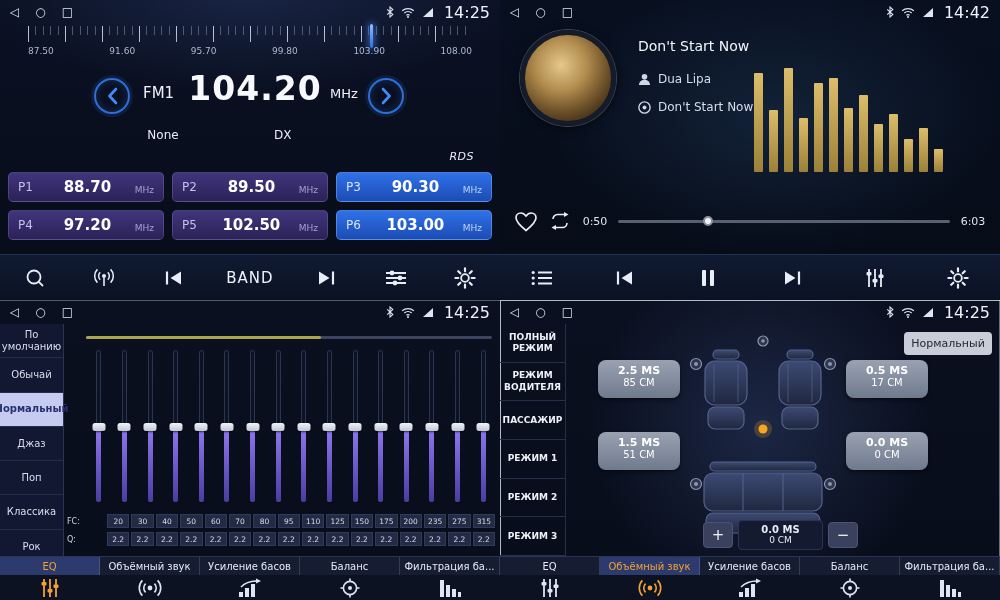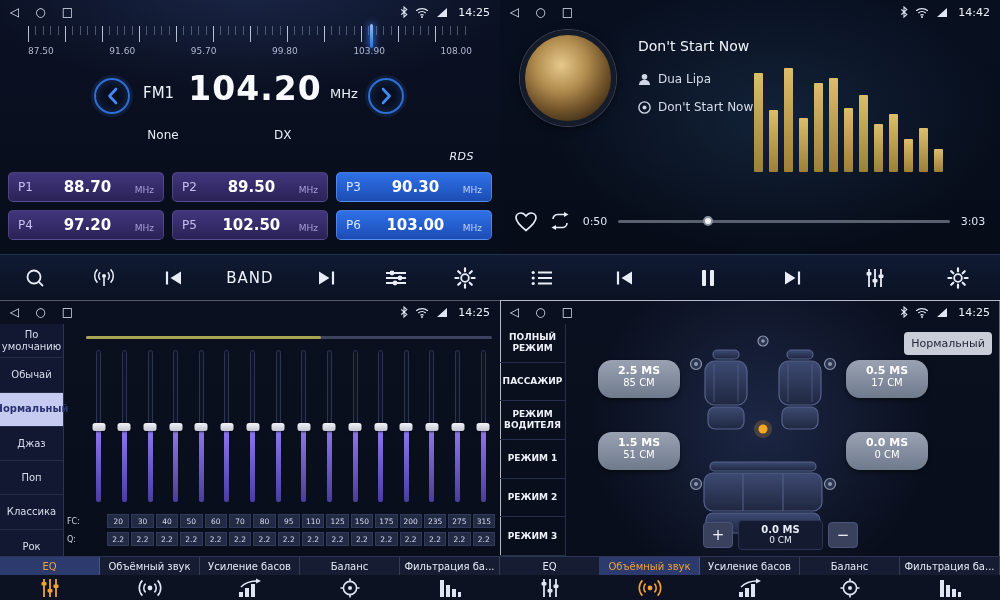--- a/index.html
+++ b/index.html
@@ -11,21 +11,21 @@
   .player{background:radial-gradient(ellipse 70% 70% at 55% 40%, rgba(45,80,120,.30), transparent 65%), linear-gradient(180deg,#081020,#060b16);}
   .eq{background:linear-gradient(180deg,#0b1020,#080d1a);box-shadow:inset 0 1px 0 rgba(220,228,244,.35);}
   .surround{background:radial-gradient(circle at 52% 42%, rgba(70,95,160,.30), transparent 55%), linear-gradient(180deg,#0b1020,#080d1a);box-shadow:inset 1px 1px 0 rgba(220,228,244,.8), inset -1px 0 0 rgba(220,228,244,.45);}
 
   
   .statusbar{position:absolute;top:0;left:0;right:0;height:24px;display:flex;align-items:center;justify-content:space-between;padding:0 10px;z-index:6;}
   .sb-left{display:flex;gap:16px;}
   .sb-nav{font-size:12px;color:#dfe5f2;line-height:1;cursor:default;}
   .sb-right{display:flex;gap:7px;align-items:center;}
   .sb-right span{display:flex;align-items:center;}
-  .sb-time{font-size:11px;color:#eef2fa;margin-left:3px;}
+  .sb-time{font-size:16px;color:#eef2fa;margin-left:3px;}
 
   
   .ruler{position:absolute;top:26px;left:0;right:0;height:44px;}
   .ruler-ticks{position:absolute;left:28px;right:28px;top:0;height:16px;
     background-image:
       repeating-linear-gradient(90deg, rgba(205,215,235,.85) 0 1px, transparent 1px 37px),
       repeating-linear-gradient(90deg, rgba(140,152,180,.5) 0 1px, transparent 1px 7.4px);
     background-size:100% 16px,100% 9px;background-repeat:no-repeat,no-repeat;background-position:left top,left top;}
   .ruler-pointer{position:absolute;top:-2px;height:24px;width:3px;background:linear-gradient(180deg,#8fc0ff,#2f6fd8);border-radius:2px;box-shadow:0 0 7px 1px rgba(70,130,255,.85);}
   .ruler-labels{position:absolute;left:28px;right:28px;top:20px;display:flex;justify-content:space-between;font-size:9px;color:#aeb8d0;}
@@ -88,21 +88,21 @@
   .tab-label.active{background:#2d3a6e;color:#f0a232;}
   .tab-icons{display:flex;height:25px;background:#0c1222;}
   .tab-icon{flex:1;display:flex;align-items:center;justify-content:center;color:#dfe5f2;cursor:pointer;}
   .tab-icon.active{color:#f0a232;}
 
   
   .sur-menu{position:absolute;left:0;top:24px;bottom:44px;width:66px;display:flex;flex-direction:column;border-right:1px solid #262f4a;}
   .sur-item{flex:1;display:flex;align-items:center;justify-content:center;text-align:center;font-size:9px;font-weight:bold;color:#eef1f8;border-bottom:1px solid #262f4a;padding:0 4px;line-height:1.25;cursor:pointer;}
   .profile-btn{position:absolute;right:8px;top:32px;width:88px;height:23px;background:#c9cdd8;color:#232838;font-size:11px;border-radius:4px;display:flex;align-items:center;justify-content:center;cursor:pointer;}
   .car-wrap{position:absolute;left:188px;top:34px;}
-  .delay-box{position:absolute;width:82px;height:38px;border-radius:14px;background:linear-gradient(180deg,#9aa2b2,#6f7a8d);box-shadow:0 2px 4px rgba(0,0,0,.5);text-align:center;color:#fff;cursor:pointer;}
+  .delay-box{position:absolute;width:82px;height:38px;border-radius:8px;background:linear-gradient(180deg,#9aa2b2,#6f7a8d);box-shadow:0 2px 4px rgba(0,0,0,.5);text-align:center;color:#fff;cursor:pointer;}
   .dl-ms{font-size:11px;font-weight:bold;margin-top:4px}
   .dl-cm{font-size:10px}
   .fl{left:98px;top:60px}.fr{left:346px;top:60px}.rl{left:98px;top:132px}.rr{left:346px;top:132px}
   .adjuster{position:absolute;left:203px;top:220px;width:155px;height:30px;display:flex;gap:5px;align-items:center;z-index:4;}
   .adj-btn{width:30px;height:26px;background:#39415c;border:1px solid #4a547a;border-radius:4px;color:#eef1f8;font-size:15px;display:flex;align-items:center;justify-content:center;cursor:pointer;}
   .adj-value{flex:1;height:30px;background:#141b30;border:1px solid #2b3454;border-radius:4px;text-align:center;color:#e8ecf7;}
   .adj-ms{font-size:10px;font-weight:bold;margin-top:3px}
   .adj-cm{font-size:9px}
 </style>
 </head>
@@ -327,21 +327,21 @@
             <path d="M5 7a4.5 4.5 0 014.5-4.5H17" fill="none" stroke="#e8edf8" stroke-width="1.6"></path>
             <path d="M19 11a4.5 4.5 0 01-4.5 4.5H7" fill="none" stroke="#e8edf8" stroke-width="1.6"></path>
             <path d="M16 0l4.5 2.5L16 5z" fill="#e8edf8"></path>
             <path d="M8 13l-4.5 2.5L8 18z" fill="#e8edf8"></path>
           </svg>
       </span>
       <span class="p-time">0:50</span>
       <div class="p-track">
         <div class="p-knob" style="left: 27%;"></div>
       </div>
-      <span class="p-time">3:03</span>
+      <span class="p-time">6:03</span>
     </div>
     <div class="toolbar">
       <div class="tb-item">
         <svg width="22" height="16" viewBox="0 0 22 16">
             <g fill="#e8edf8">
               <circle cx="2.2" cy="2.5" r="1.6"></circle>
               <circle cx="2.2" cy="8" r="1.6"></circle>
               <circle cx="2.2" cy="13.5" r="1.6"></circle>
             </g>
             <g stroke="#e8edf8" stroke-width="1.8">
@@ -658,22 +658,22 @@
           <span>
             <svg width="12" height="11" viewBox="0 0 12 11">
               <path d="M1 10h10V1z" fill="#dfe5f2"></path>
             </svg>
           </span>
           <span class="sb-time">14:25</span>
         </div>
       </div>
     <div class="sur-menu">
         <div class="sur-item">ПОЛНЫЙ РЕЖИМ</div>
+        <div class="sur-item">РЕЖИМ ВОДИТЕЛЯ</div>
         <div class="sur-item">ПАССАЖИР</div>
-        <div class="sur-item">РЕЖИМ ВОДИТЕЛЯ</div>
         <div class="sur-item">РЕЖИМ 1</div>
         <div class="sur-item">РЕЖИМ 2</div>
         <div class="sur-item">РЕЖИМ 3</div>
       </div>
     <div class="profile-btn">Нормальный</div>
     <div class="car-wrap">
       <svg viewBox="0 0 150 205" width="150" height="205">
         <defs>
           <linearGradient id="seatG" x1="0" x2="0" y1="0" y2="1">
             <stop offset="0" stop-color="#3d4a72"></stop>

